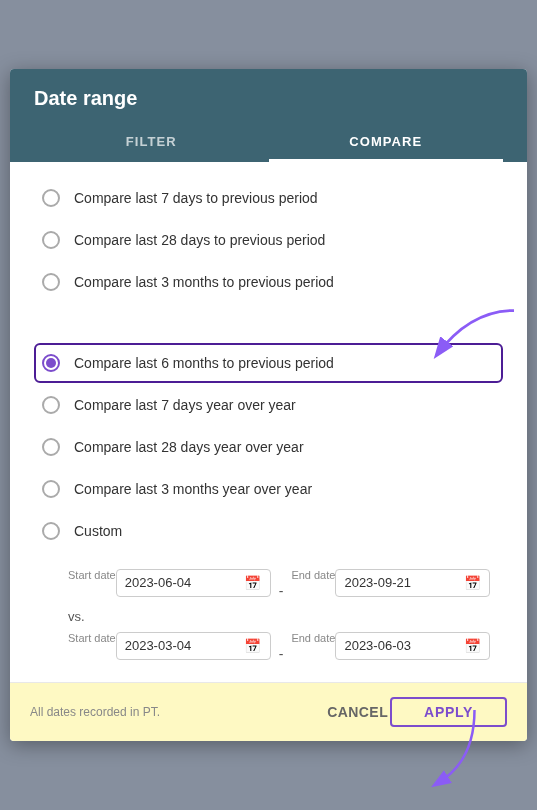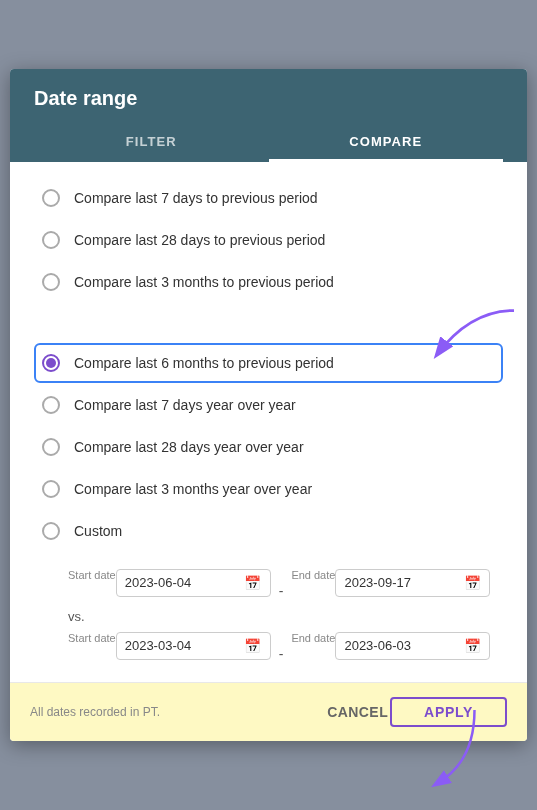--- a/index.html
+++ b/index.html
@@ -73,21 +73,21 @@
     .option-row {
       display: flex;
       align-items: center;
       padding: 11px 8px;
       border-radius: 4px;
       cursor: pointer;
       margin-bottom: 2px;
     }
 
     .option-row.selected {
-      border: 2px solid #3b82f6;
+      border: 2px solid #4c1d95;
       border-radius: 6px;
       padding: 9px 6px;
       margin-top: 41px;
     }
 
     .radio-outer {
       width: 18px;
       height: 18px;
       border-radius: 50%;
       border: 2px solid #aaa;
@@ -280,21 +280,21 @@
           <span class="date-label">Start date</span>
           <div class="date-field">
             <span>2023-06-04</span>
             <span class="cal-icon">📅</span>
           </div>
         </div>
         <span class="date-sep">-</span>
         <div class="date-group">
           <span class="date-label">End date</span>
           <div class="date-field">
-            <span>2023-09-17</span>
+            <span>2023-09-21</span>
             <span class="cal-icon">📅</span>
           </div>
         </div>
       </div>
 
       <div class="vs-label">vs.</div>
 
       <div class="date-row">
         <div class="date-group">
           <span class="date-label">Start date</span>

